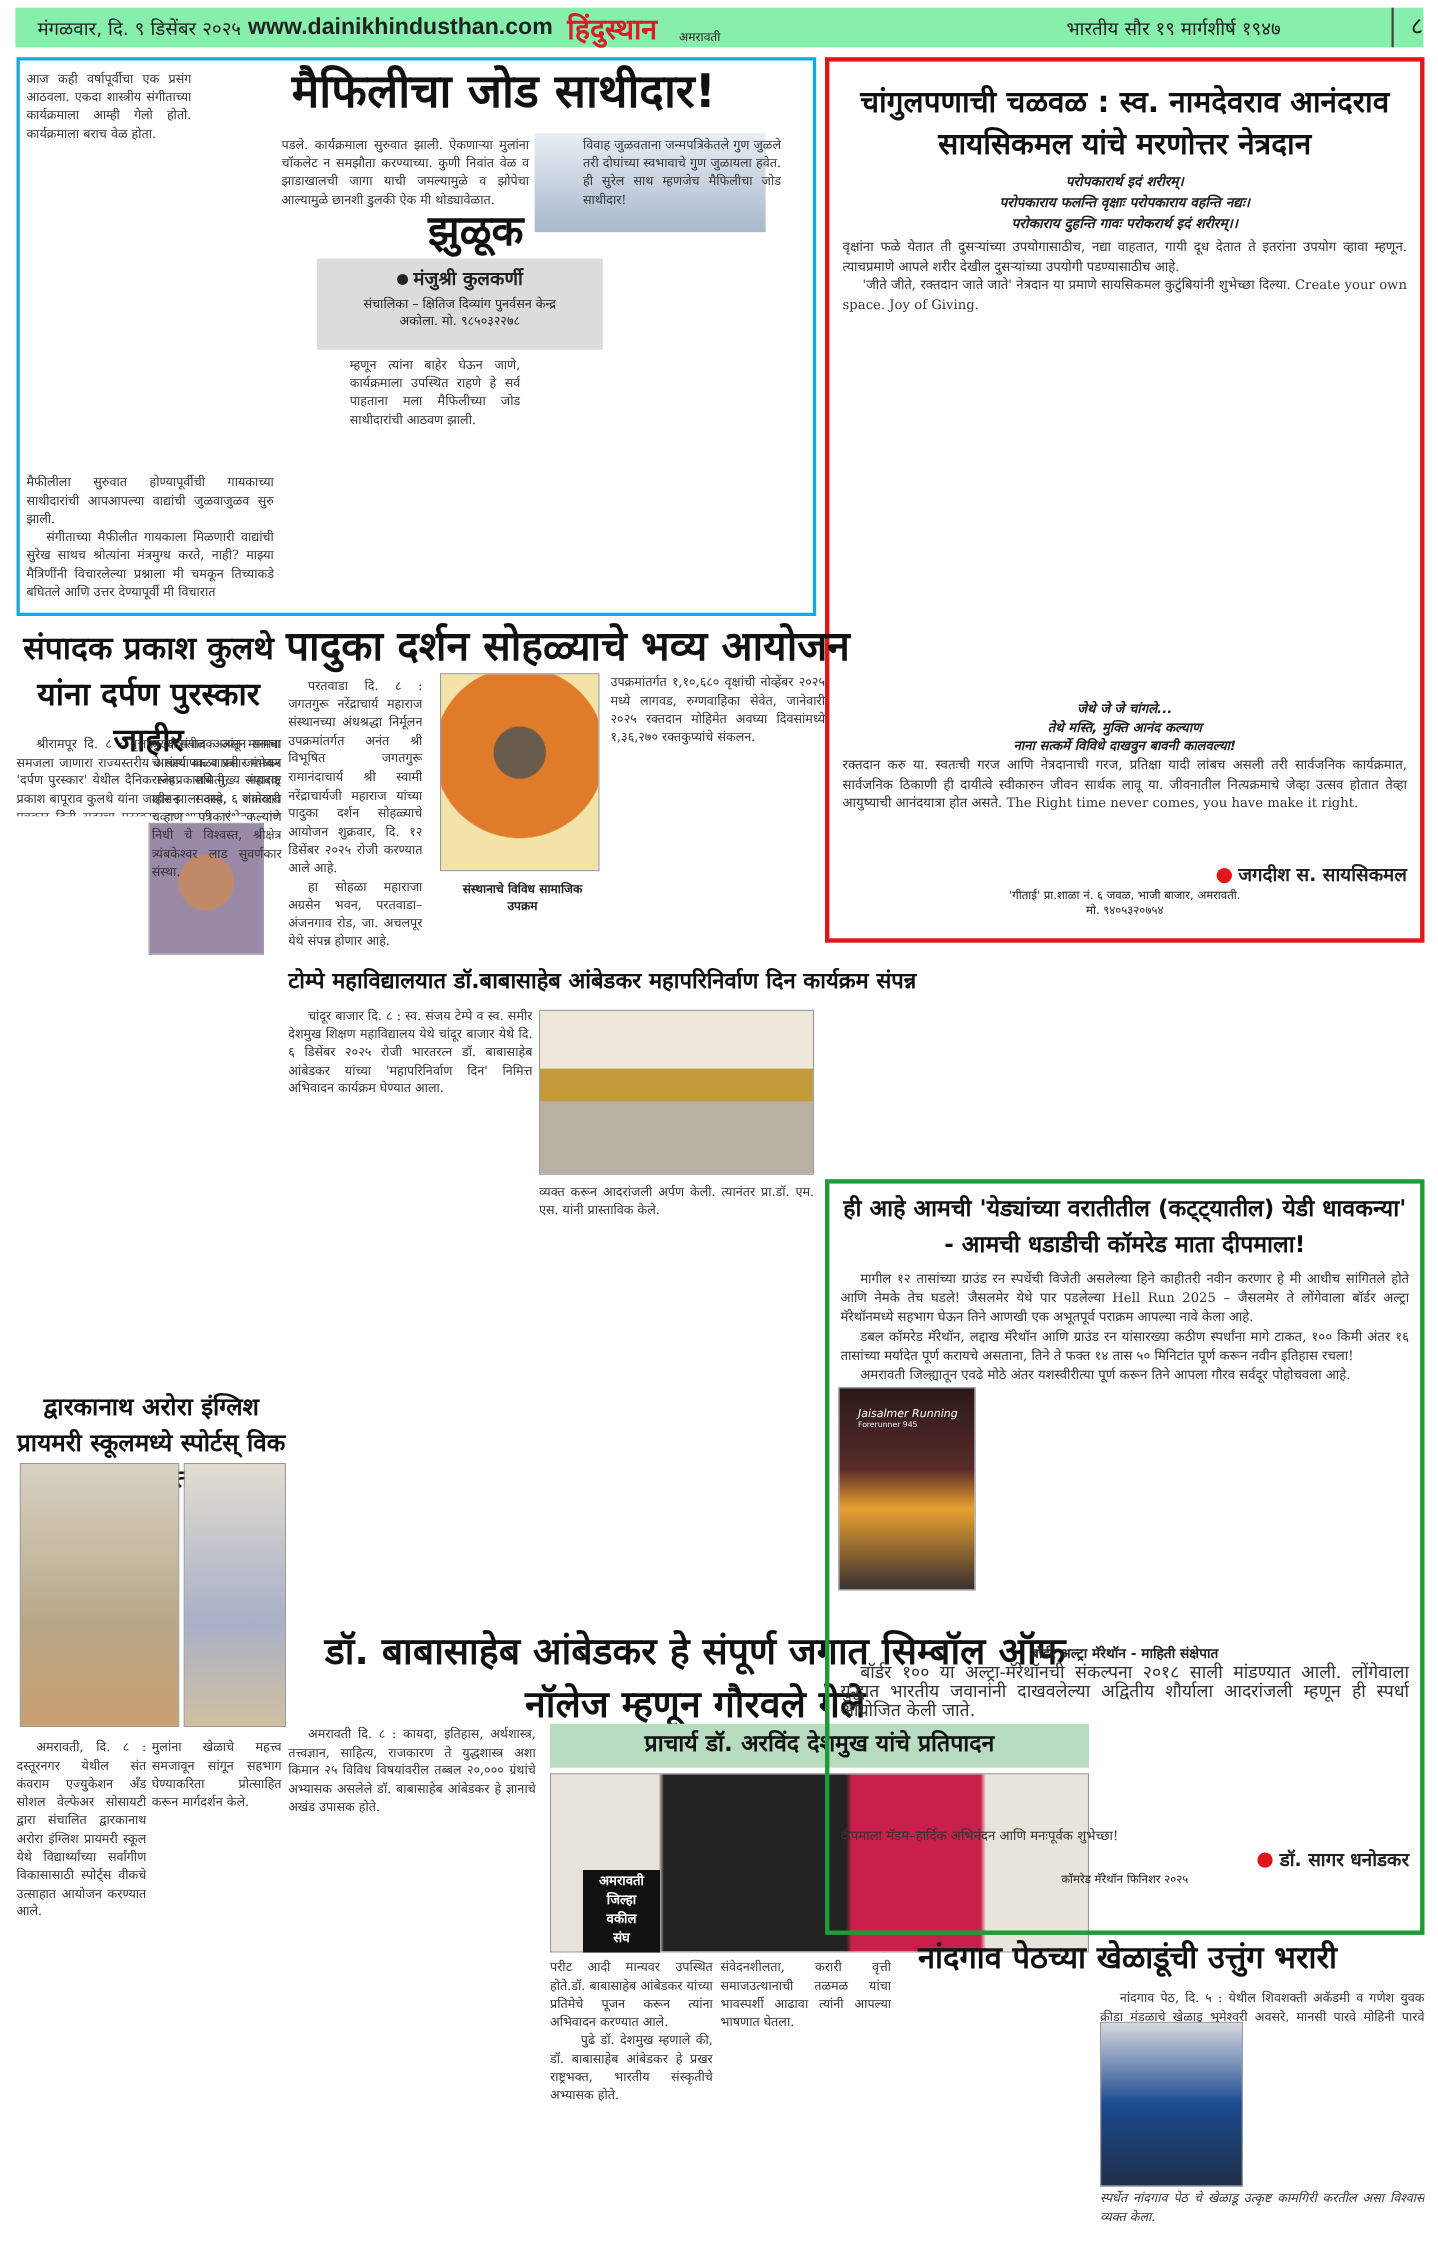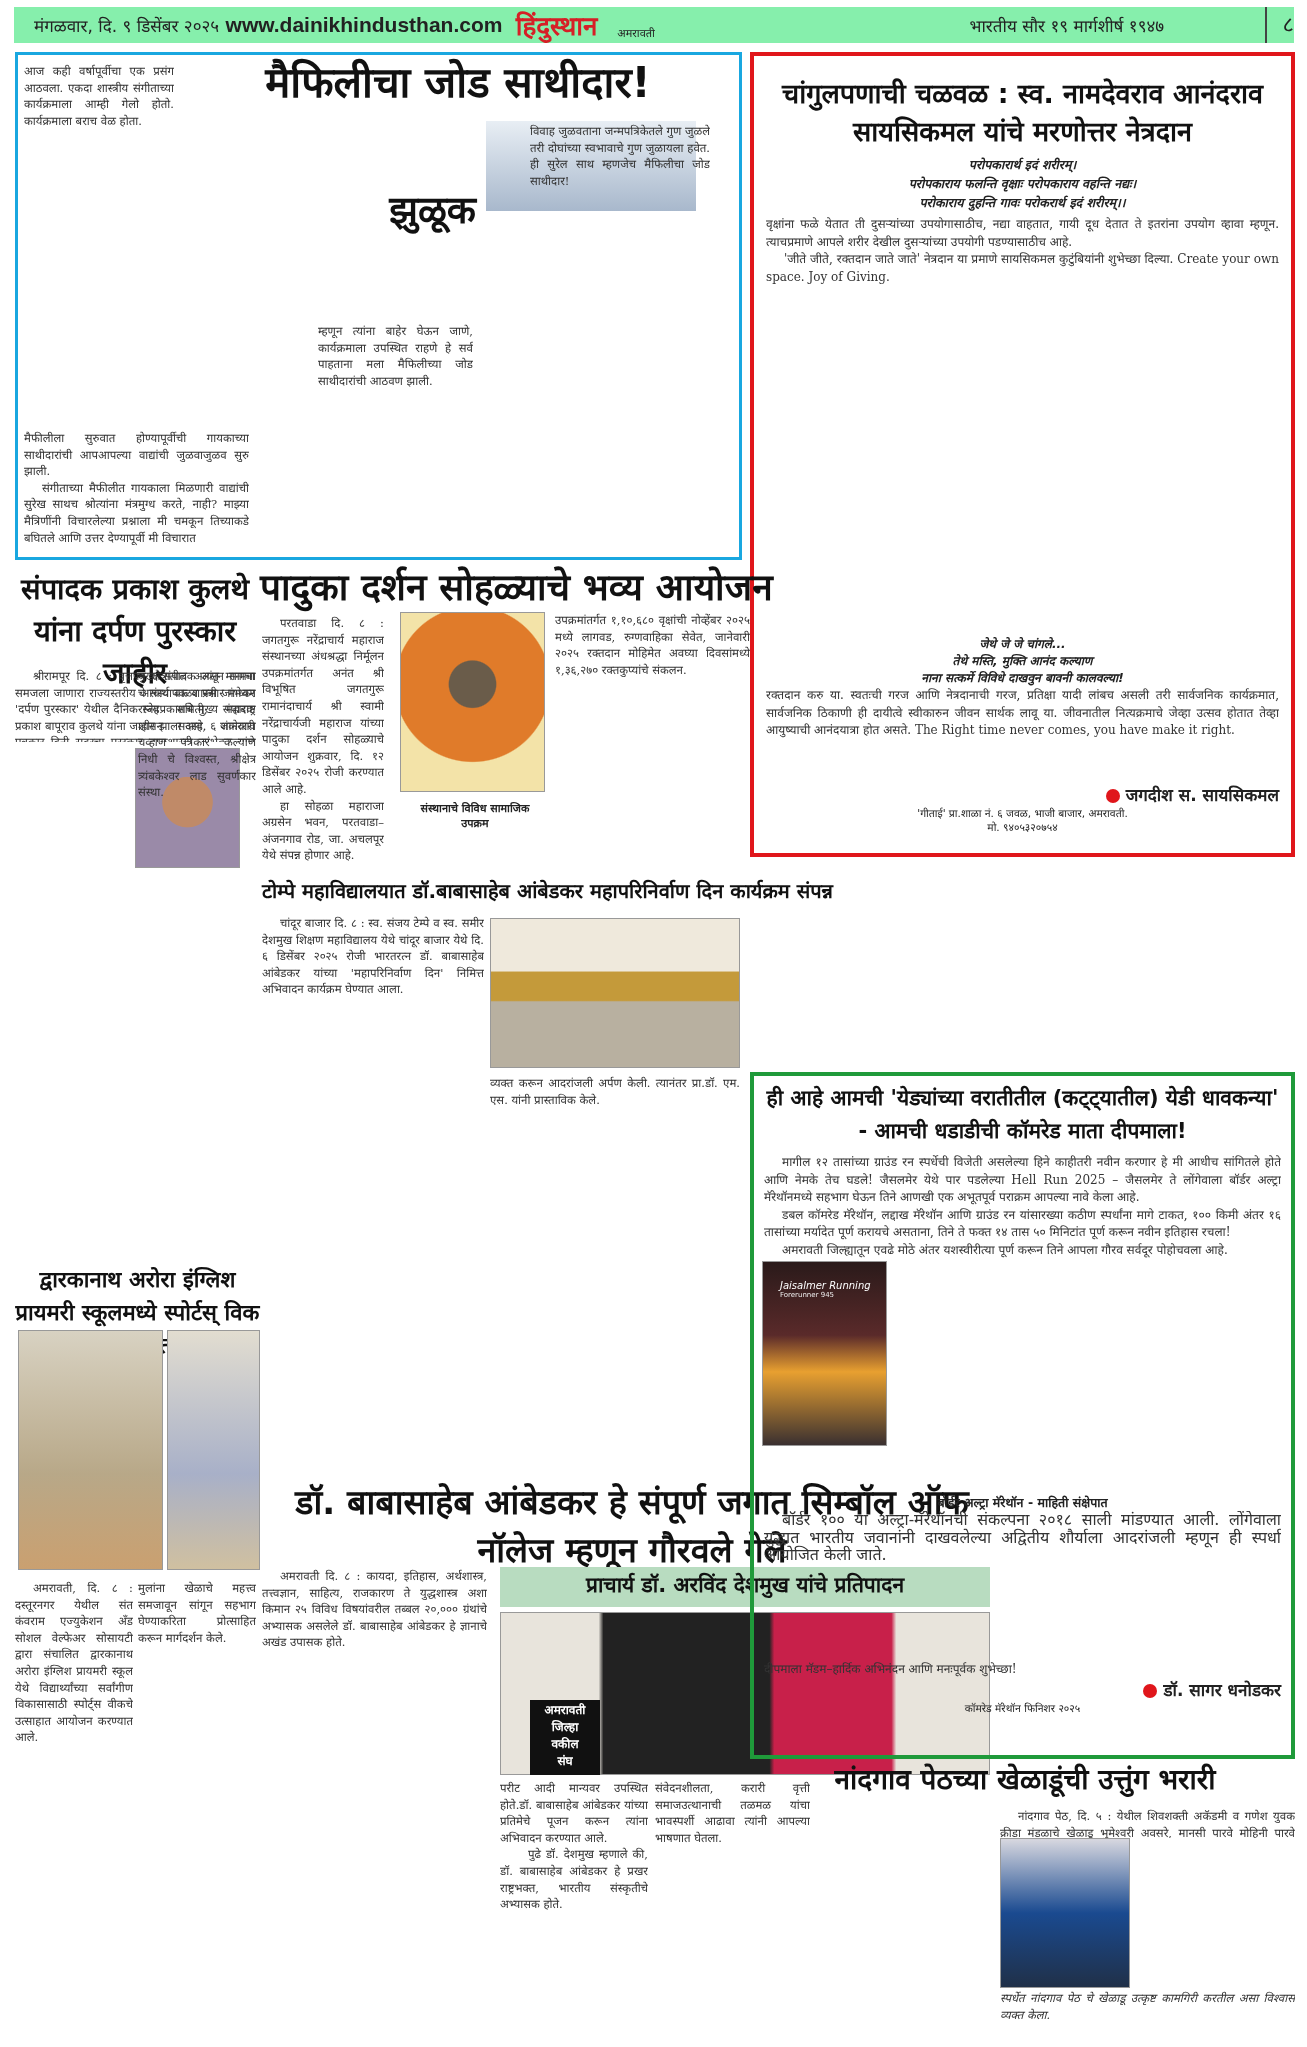--- a/index.html
+++ b/index.html
@@ -39,22 +39,30 @@
 
 <div class="box blue" style="left:15px;top:52px;width:727px;height:508px;">
   <div class="headline" style="position:absolute;left:160px;top:5px;width:560px;font-size:42px;">मैफिलीचा जोड साथीदार!</div>
   <div class="col txt" style="left:6px;top:8px;width:150px;height:365px;">
       <p>आज कही वर्षापूर्वीचा एक प्रसंग आठवला. एकदा शास्त्रीय संगीताच्या कार्यक्रमाला आम्ही गेलो होतो. कार्यक्रमाला बराच वेळ होता.</p>
     </div>
   <div class="col txt" style="left:6px;top:375px;width:225px;height:125px;">
       <p>मैफीलीला सुरुवात होण्यापूर्वीची गायकाच्या साथीदारांची आपआपल्या वाद्यांची जुळवाजुळव सुरु झाली.</p>
       <p style="text-indent:18px">संगीताच्या मैफीलीत गायकाला मिळणारी वाद्यांची सुरेख साथच श्रोत्यांना मंत्रमुग्ध करते, नाही? माझ्या मैत्रिणींनी विचारलेल्या प्रश्नाला मी चमकून तिच्याकडे बघितले आणि उत्तर देण्यापूर्वी मी विचारात</p>
     </div>
+  <div class="col txt" style="left:238px;top:68px;width:225px;height:432px;">
+      <p>पडले. कार्यक्रमाला सुरुवात झाली. ऐकणाऱ्या मुलांना चॉकलेट न समझौता करण्याच्या. कुणी निवांत वेळ व झाडाखालची जागा याची जमल्यामुळे व झोपेचा आल्यामुळे छानशी डुलकी ऐक मी थोड्यावेळात.</p>
+    </div>
   <div class="col" style="left:468px;top:66px;width:210px;height:90px;background:linear-gradient(180deg,#e8eef4,#a8b8cc);"></div>
   <div class="col headline" style="left:268px;top:135px;width:200px;font-size:38px;text-align:right;padding-right:10px;">झुळूक</div>
+  <div class="col" style="left:270px;top:180px;width:260px;height:83px;background:#dcdcdc;text-align:center;font-family:'DejaVu Sans',sans-serif;padding-top:6px;">
+    <div style="font-weight:bold;font-size:17px;"><span style="display:inline-block;width:10px;height:10px;border-radius:50%;background:#222;margin-right:5px;"></span><span>मंजुश्री कुलकर्णी</span></div>
+    <div style="font-size:11.5px;margin-top:4px;">संचालिका – क्षितिज दिव्यांग पुनर्वसन केन्द्र</div>
+    <div style="font-size:11.5px;">अकोला. मो. ९८५०३२२७८</div>
+  </div>
   <div class="col txt" style="left:300px;top:268px;width:155px;height:232px;">
       <p>म्हणून त्यांना बाहेर घेऊन जाणे, कार्यक्रमाला उपस्थित राहणे हे सर्व पाहताना मला मैफिलीच्या जोड साथीदारांची आठवण झाली.</p>
     </div>
   <div class="col txt" style="left:462px;top:8px;width:0px;height:0px;"></div>
   <div class="col txt" style="left:530px;top:68px;width:0;"></div>
   <div class="col txt" style="left:530px;top:160px;width:0;"></div>
   <div class="col txt" style="left:470px;top:160px;width:0;"></div>
   <div class="col txt" style="left:535px;top:160px;width:0;"></div>
   <div class="col txt" style="left:470px;top:268px;width:0;"></div>
   <div class="col txt" style="left:540px;top:8px;width:0;"></div>

